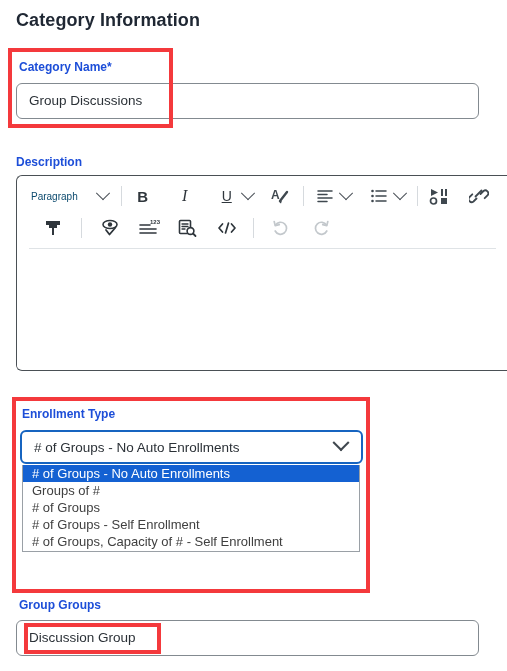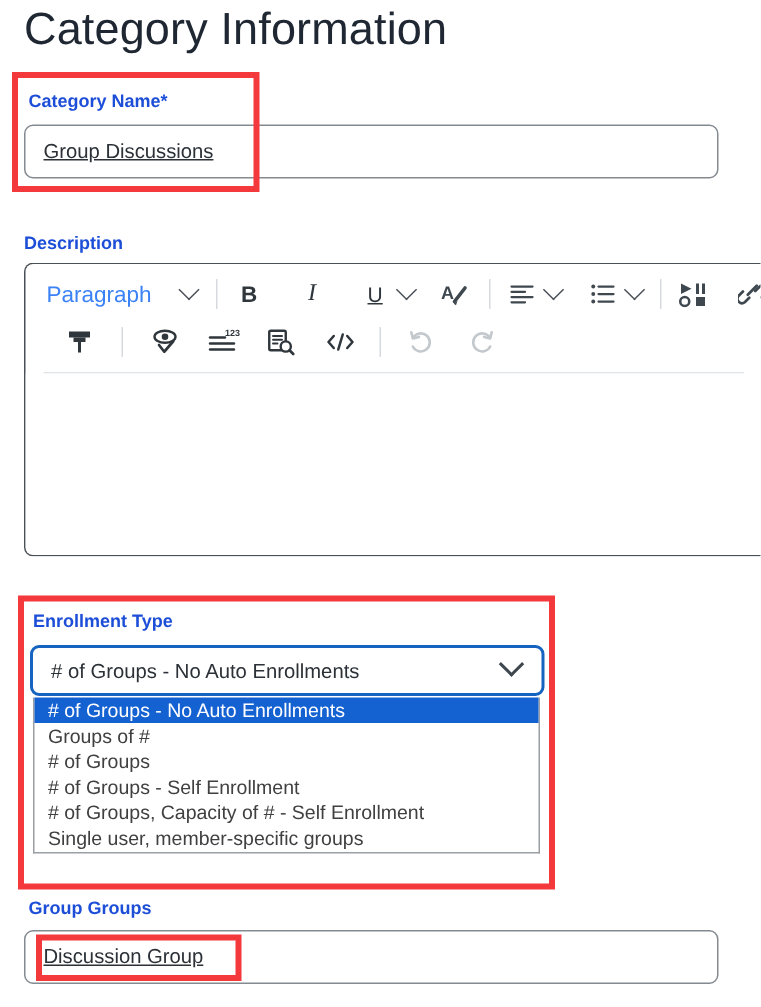--- a/index.html
+++ b/index.html
@@ -14,22 +14,22 @@
     color: #202122;
     overflow: hidden;
     position: relative;
   }
 
   
   .page-title {
     position: absolute;
     left: 16px;
     top: 4px;
-    font-size: 30px;
-    font-weight: 400;
+    font-size: 18px;
+    font-weight: 700;
     color: #1f2733;
     letter-spacing: 0.1px;
     line-height: 32px;
     white-space: nowrap;
   }
 
   
   .field-label {
     font-size: 12px;
     font-weight: bold;
@@ -53,21 +53,20 @@
     box-sizing: border-box;
     background: #ffffff;
     border: 1px solid #838a90;
     border-radius: 6px;
     font-size: 13.5px;
     color: #2b3137;
     padding: 0 12px;
     line-height: 34px;
     white-space: nowrap;
     overflow: hidden;
-    text-decoration: underline;
   }
   #category-name-input {
     left: 16px;
     top: 83px;
     width: 463px;
     height: 36px;
   }
   #group-prefix-input {
     left: 16px;
     top: 620px;
@@ -122,22 +121,22 @@
   }
   .tb-select {
     display: flex;
     align-items: center;
     gap: 20px;
     height: 28px;
     padding: 0 6px;
     flex: none;
   }
   .tb-select-label {
-    font-size: 15px;
-    color: #3b82f6;
+    font-size: 10px;
+    color: #0c4a6e;
     white-space: nowrap;
   }
   .caret {
     width: 9px;
     height: 9px;
     border-right: 1.6px solid #4b5158;
     border-bottom: 1.6px solid #4b5158;
     transform: rotate(45deg) translate(-2px, -2px);
     flex: none;
   }
@@ -420,21 +419,20 @@
   <span class="select-value"># of Groups - No Auto Enrollments</span>
   <span class="select-caret"></span>
 </div>
 
 <div class="option-list">
   <div class="option-item selected"># of Groups - No Auto Enrollments</div>
   <div class="option-item">Groups of #</div>
   <div class="option-item"># of Groups</div>
   <div class="option-item"># of Groups - Self Enrollment</div>
   <div class="option-item"># of Groups, Capacity of # - Self Enrollment</div>
-  <div class="option-item">Single user, member-specific groups</div>
 </div>
 
 <div class="field-label prefix-label">Group Groups</div>
 <div class="text-input" id="group-prefix-input">Discussion Group</div>
 
 <div class="annot" id="annot-category"></div>
 <div class="annot" id="annot-enrollment"></div>
 <div class="annot" id="annot-prefix"></div>
 
 </body></html>

